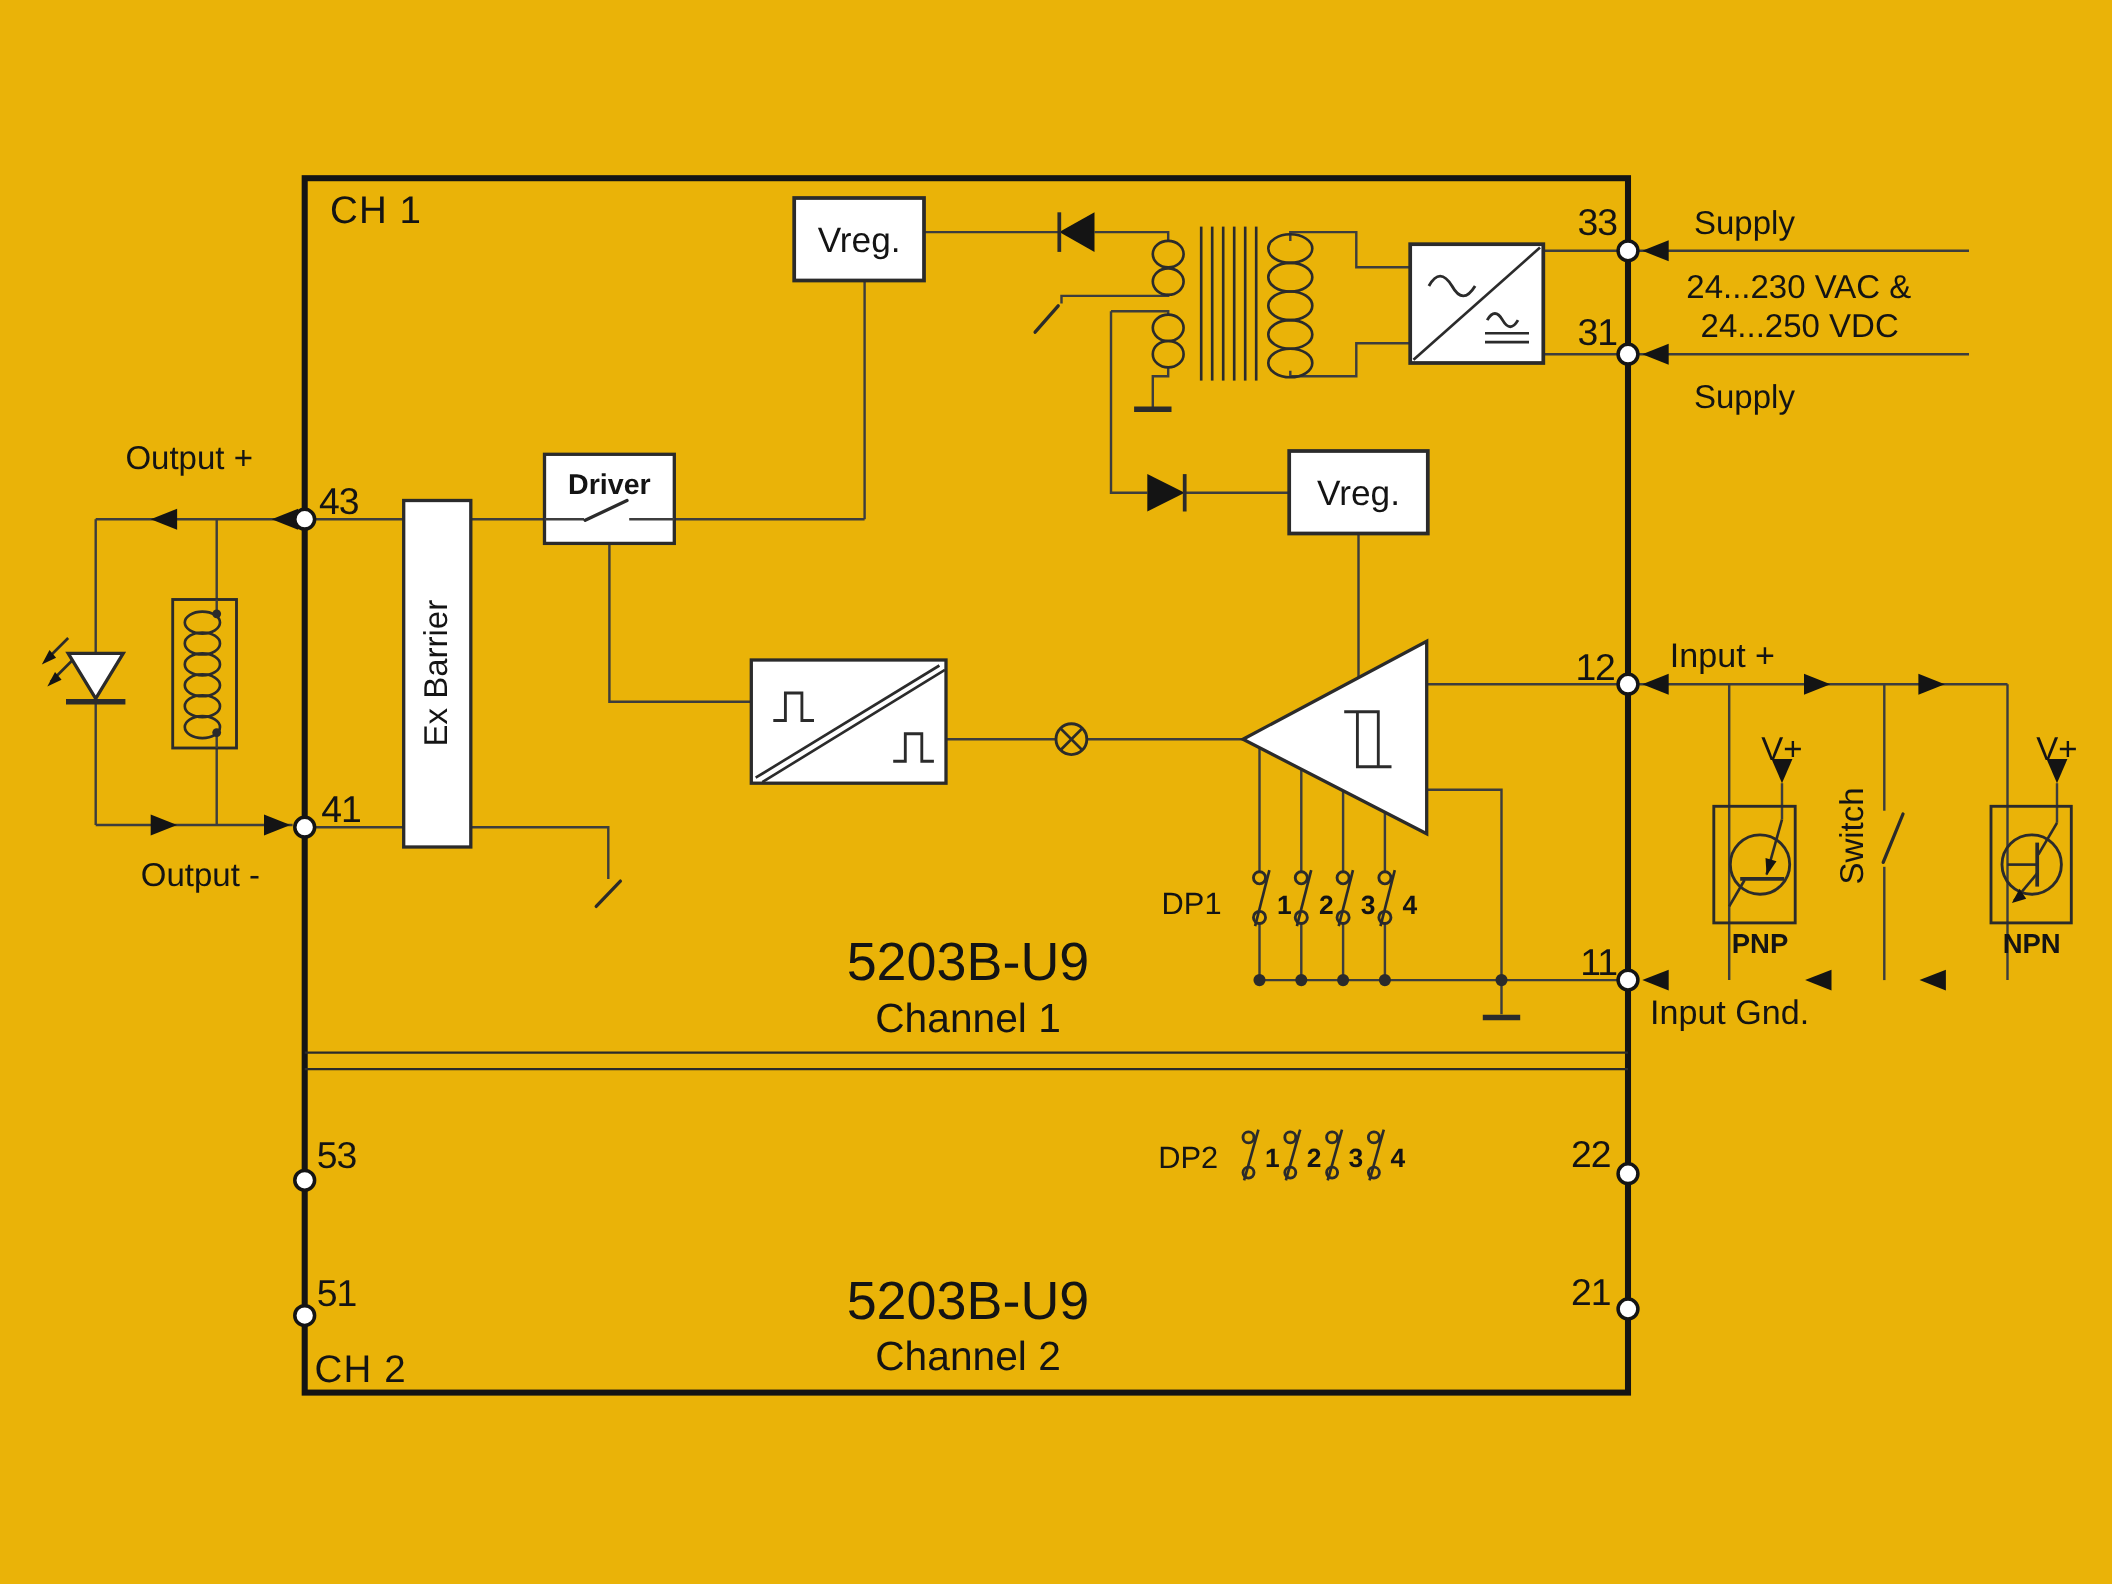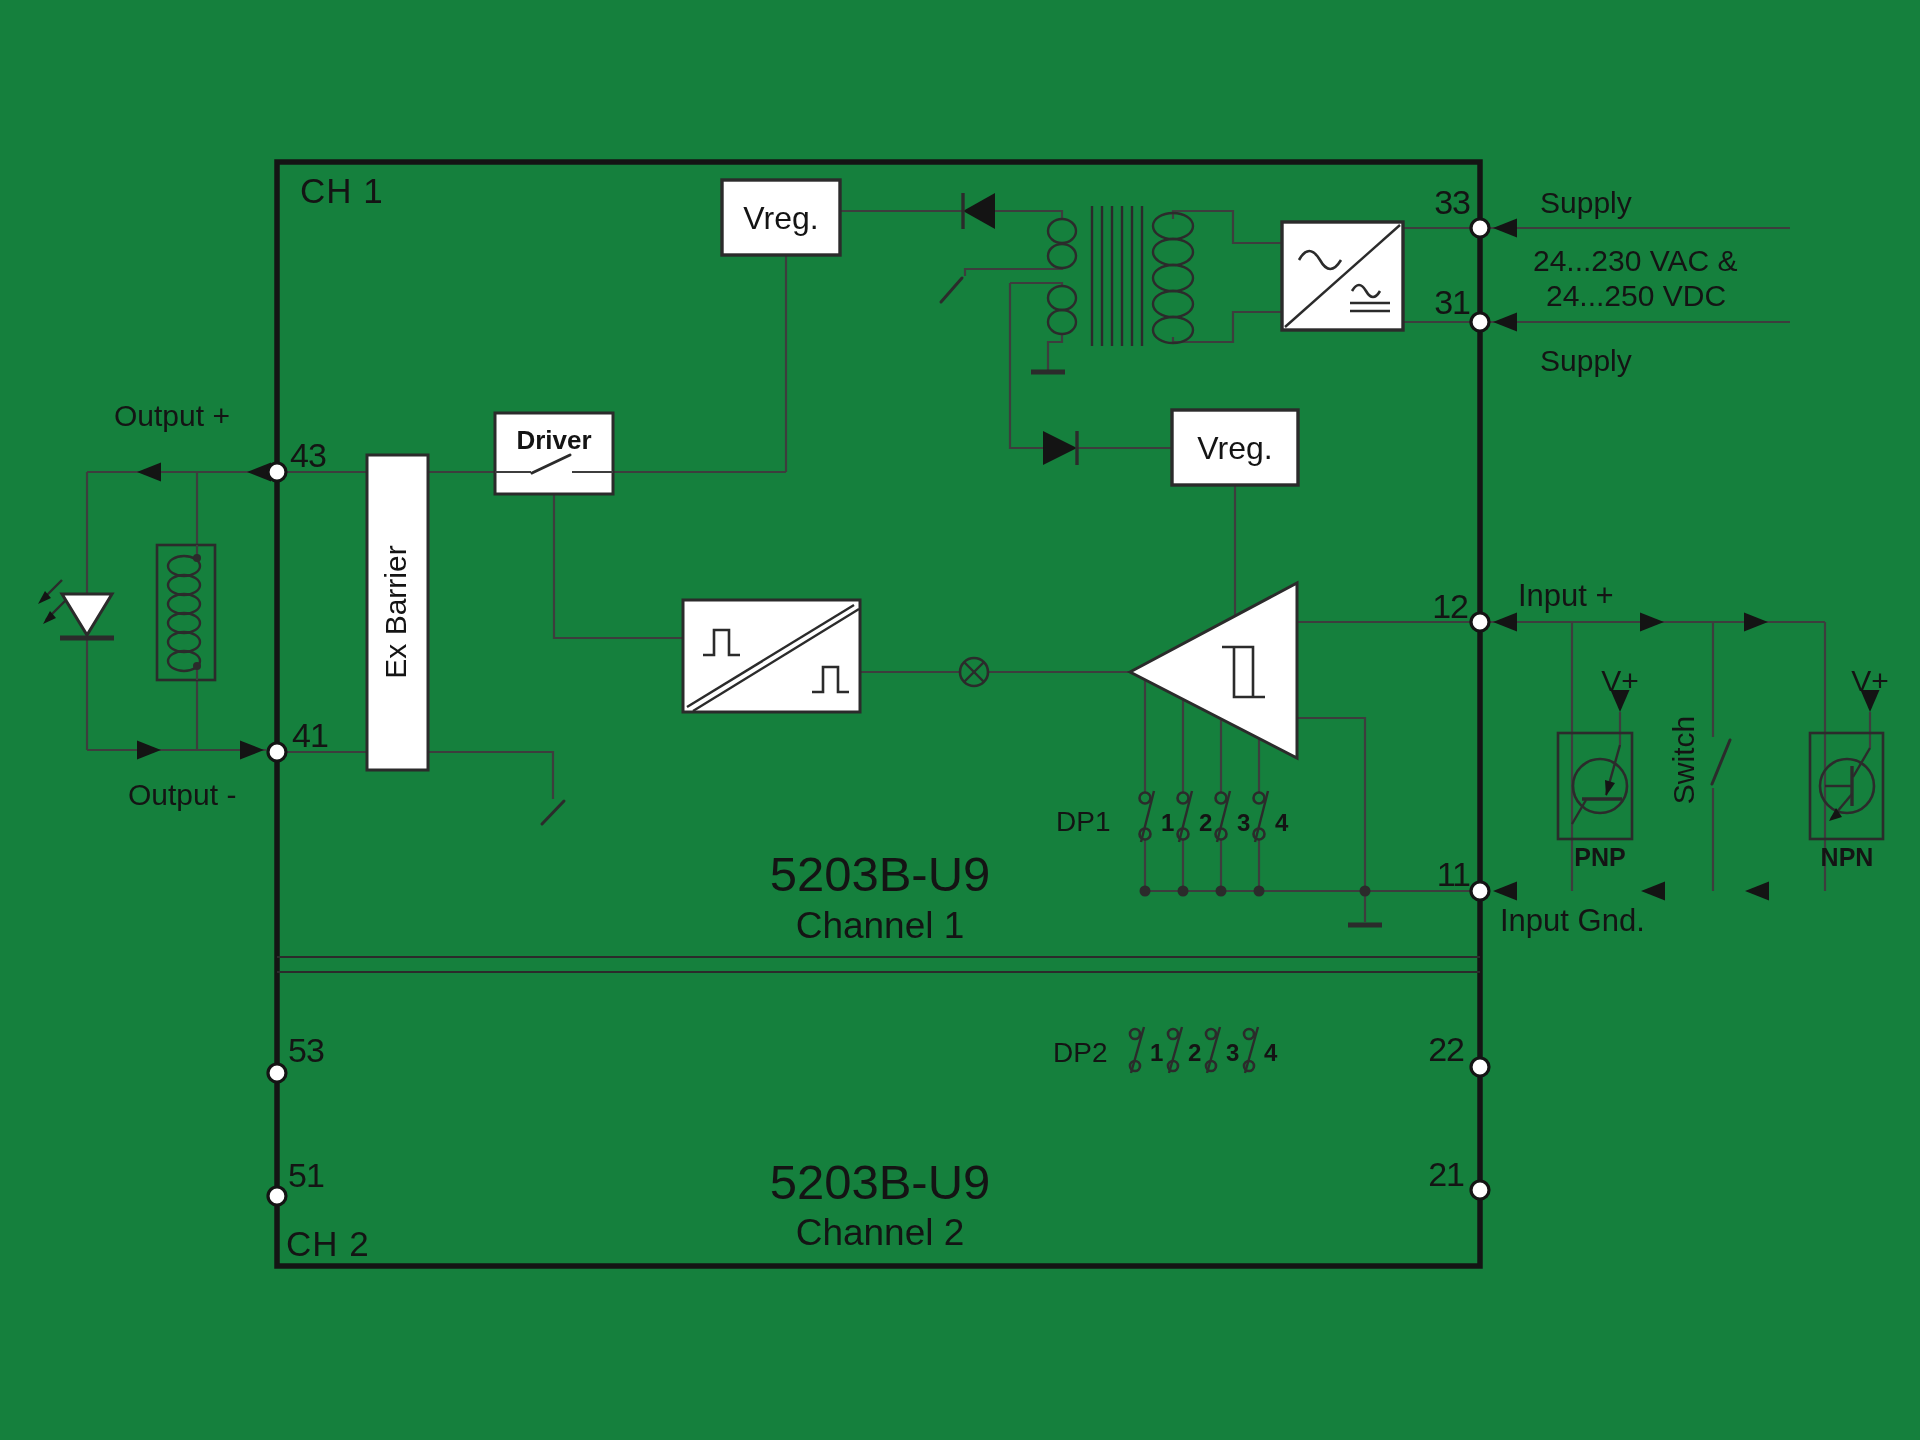--- a/index.html
+++ b/index.html
@@ -1,16 +1,16 @@
 <!DOCTYPE html>
 <html><head>
 <meta charset="utf-8">
 <style>
   html,body { margin:0; padding:0; background:#ffffff; }
-  .stage { position:relative; width:1920px; height:1440px; background:#15803d; overflow:hidden; }
+  .stage { position:relative; width:1920px; height:1440px; background:#eab308; overflow:hidden; }
   svg { position:absolute; left:0; top:0; }
   svg text { font-family:"Liberation Sans", sans-serif; fill:#141414; }
   .wire   { fill:none; stroke:#3d3d3d; stroke-width:2.2; }
   .comp   { fill:#ffffff; stroke:#2b2b2b; stroke-width:3; }
   .comp2  { fill:#ffffff; stroke:#2b2b2b; stroke-width:3.4; }
   .nofill { fill:none; stroke:#2b2b2b; stroke-width:2.6; }
   .thin   { fill:none; stroke:#2b2b2b; stroke-width:2.4; }
   .blade  { fill:none; stroke:#2b2b2b; stroke-width:3; stroke-linecap:round; }
   .bdr    { fill:none; stroke:#141414; stroke-width:5.5; }
   .divl   { fill:none; stroke:#2b2b2b; stroke-width:2; }

